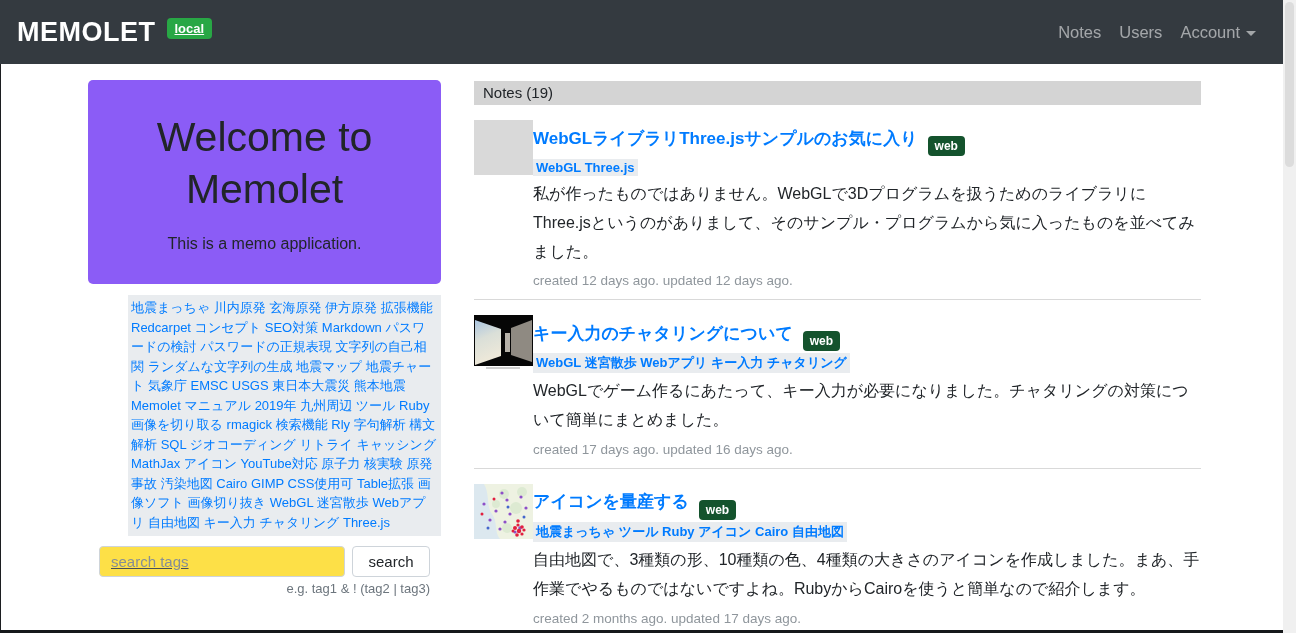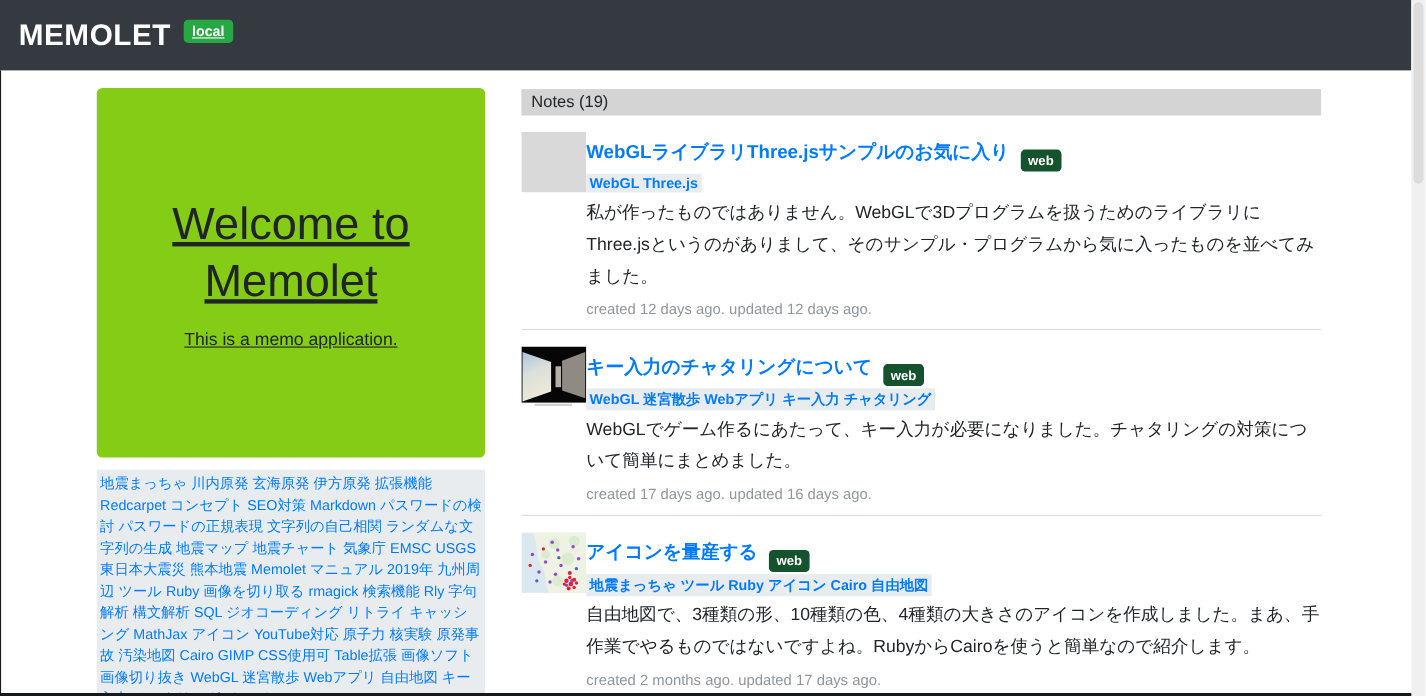--- a/index.html
+++ b/index.html
@@ -14,26 +14,26 @@
   .brand { color:#fff; font-size:27px; font-weight:bold; letter-spacing:.5px; text-decoration:none; }
   .badge-local { background:#28a745; color:#fff; font-size:13px; font-weight:bold;
     padding:3px 8px; border-radius:4px; margin-left:11px; transform:translateY(-4px);text-decoration:underline; }
   .nav-links { display:flex; align-items:center; }
   .nav-link { color:rgba(255,255,255,.55); font-size:16.5px; text-decoration:none; padding:8px 9px; }
   .caret { display:inline-block; width:0; height:0; margin-left:6px;
     border:5px solid transparent; border-top-color:rgba(255,255,255,.55); transform:translateY(3px); }
 
   
   .sidebar { position:absolute; left:88px; top:80px; width:353px; }
-  .jumbotron { height:336px; background:#84cc16; border-radius:5px; display:flex; flex-direction:column;
-    align-items:center; justify-content:center; text-align:center; padding:0 8px;text-decoration:underline; }
+  .jumbotron { height:204px; background:#8b5cf6; border-radius:5px; display:flex; flex-direction:column;
+    align-items:center; justify-content:center; text-align:center; padding:0 8px; }
   .jumbo-title { font-size:41px; font-weight:400; line-height:1.28; color:#212529; margin-bottom:20px; }
   .jumbo-sub { font-size:16px;text-align:center; }
 
-  .tag-cloud { margin-top:11px; background:#e9ecef; padding:3px 3px 4px; font-size:13px; line-height:1.5; }
+  .tag-cloud { margin-top:11px; background:#e9ecef; padding:3px 3px 4px; font-size:13px; line-height:1.5;margin-left:40px; }
   .tag-link { color:#007bff; text-decoration:none; }
 
   .search-row { margin:10px 11px 0; display:flex; gap:7px; }
   .search-input { flex:1; height:31px; border:1px solid #ced4da; border-radius:4px;
     padding:0 11px; font-size:15px; color:#495057; outline:none; background:#fde047;text-decoration:underline; }
   .search-input::placeholder { color:#868e96; }
   .search-btn { width:78px; height:31px; background:#fff; border:1px solid #ced4da; border-radius:4px;
     font-size:15px; color:#212529; cursor:pointer; font-family:inherit; }
   .search-hint { margin:4px 11px 0; text-align:right; color:#6c757d; font-size:13px; }
 
@@ -62,20 +62,25 @@
   .edge-left { position:absolute; left:0; top:64px; bottom:0; width:1px; background:#1c1e21; }
 </style>
 </head>
 <body>
 
 <nav class="navbar">
   <div class="brand-wrap">
     <a href="#" class="brand">MEMOLET</a>
     <span class="badge-local">local</span>
   </div>
+  <div class="nav-links">
+      <a class="nav-link" href="#">Notes</a>
+      <a class="nav-link" href="#">Users</a>
+      <a class="nav-link" href="#">Account<span class="caret"></span></a>
+    </div>
 </nav>
 
 <aside class="sidebar">
   <div class="jumbotron">
     <div class="jumbo-title"><span>Welcome to</span><br><span>Memolet</span></div>
     <p class="jumbo-sub">This is a memo application.</p>
   </div>
   <div class="tag-cloud"><a class="tag-link" href="#">地震まっちゃ</a> <a class="tag-link" href="#">川内原発</a> <a class="tag-link" href="#">玄海原発</a> <a class="tag-link" href="#">伊方原発</a> <a class="tag-link" href="#">拡張機能</a> <a class="tag-link" href="#">Redcarpet</a> <a class="tag-link" href="#">コンセプト</a> <a class="tag-link" href="#">SEO対策</a> <a class="tag-link" href="#">Markdown</a> <a class="tag-link" href="#">パスワードの検討</a> <a class="tag-link" href="#">パスワードの正規表現</a> <a class="tag-link" href="#">文字列の自己相関</a> <a class="tag-link" href="#">ランダムな文字列の生成</a> <a class="tag-link" href="#">地震マップ</a> <a class="tag-link" href="#">地震チャート</a> <a class="tag-link" href="#">気象庁</a> <a class="tag-link" href="#">EMSC</a> <a class="tag-link" href="#">USGS</a> <a class="tag-link" href="#">東日本大震災</a> <a class="tag-link" href="#">熊本地震</a> <a class="tag-link" href="#">Memolet</a> <a class="tag-link" href="#">マニュアル</a> <a class="tag-link" href="#">2019年</a> <a class="tag-link" href="#">九州周辺</a> <a class="tag-link" href="#">ツール</a> <a class="tag-link" href="#">Ruby</a> <a class="tag-link" href="#">画像を切り取る</a> <a class="tag-link" href="#">rmagick</a> <a class="tag-link" href="#">検索機能</a> <a class="tag-link" href="#">Rly</a> <a class="tag-link" href="#">字句解析</a> <a class="tag-link" href="#">構文解析</a> <a class="tag-link" href="#">SQL</a> <a class="tag-link" href="#">ジオコーディング</a> <a class="tag-link" href="#">リトライ</a> <a class="tag-link" href="#">キャッシング</a> <a class="tag-link" href="#">MathJax</a> <a class="tag-link" href="#">アイコン</a> <a class="tag-link" href="#">YouTube対応</a> <a class="tag-link" href="#">原子力</a> <a class="tag-link" href="#">核実験</a> <a class="tag-link" href="#">原発事故</a> <a class="tag-link" href="#">汚染地図</a> <a class="tag-link" href="#">Cairo</a> <a class="tag-link" href="#">GIMP</a> <a class="tag-link" href="#">CSS使用可</a> <a class="tag-link" href="#">Table拡張</a> <a class="tag-link" href="#">画像ソフト</a> <a class="tag-link" href="#">画像切り抜き</a> <a class="tag-link" href="#">WebGL</a> <a class="tag-link" href="#">迷宮散歩</a> <a class="tag-link" href="#">Webアプリ</a> <a class="tag-link" href="#">自由地図</a> <a class="tag-link" href="#">キー入力</a> <a class="tag-link" href="#">チャタリング</a> <a class="tag-link" href="#">Three.js</a></div>
   <div class="search-row">
     <input class="search-input" type="text" placeholder="search tags" style="">

